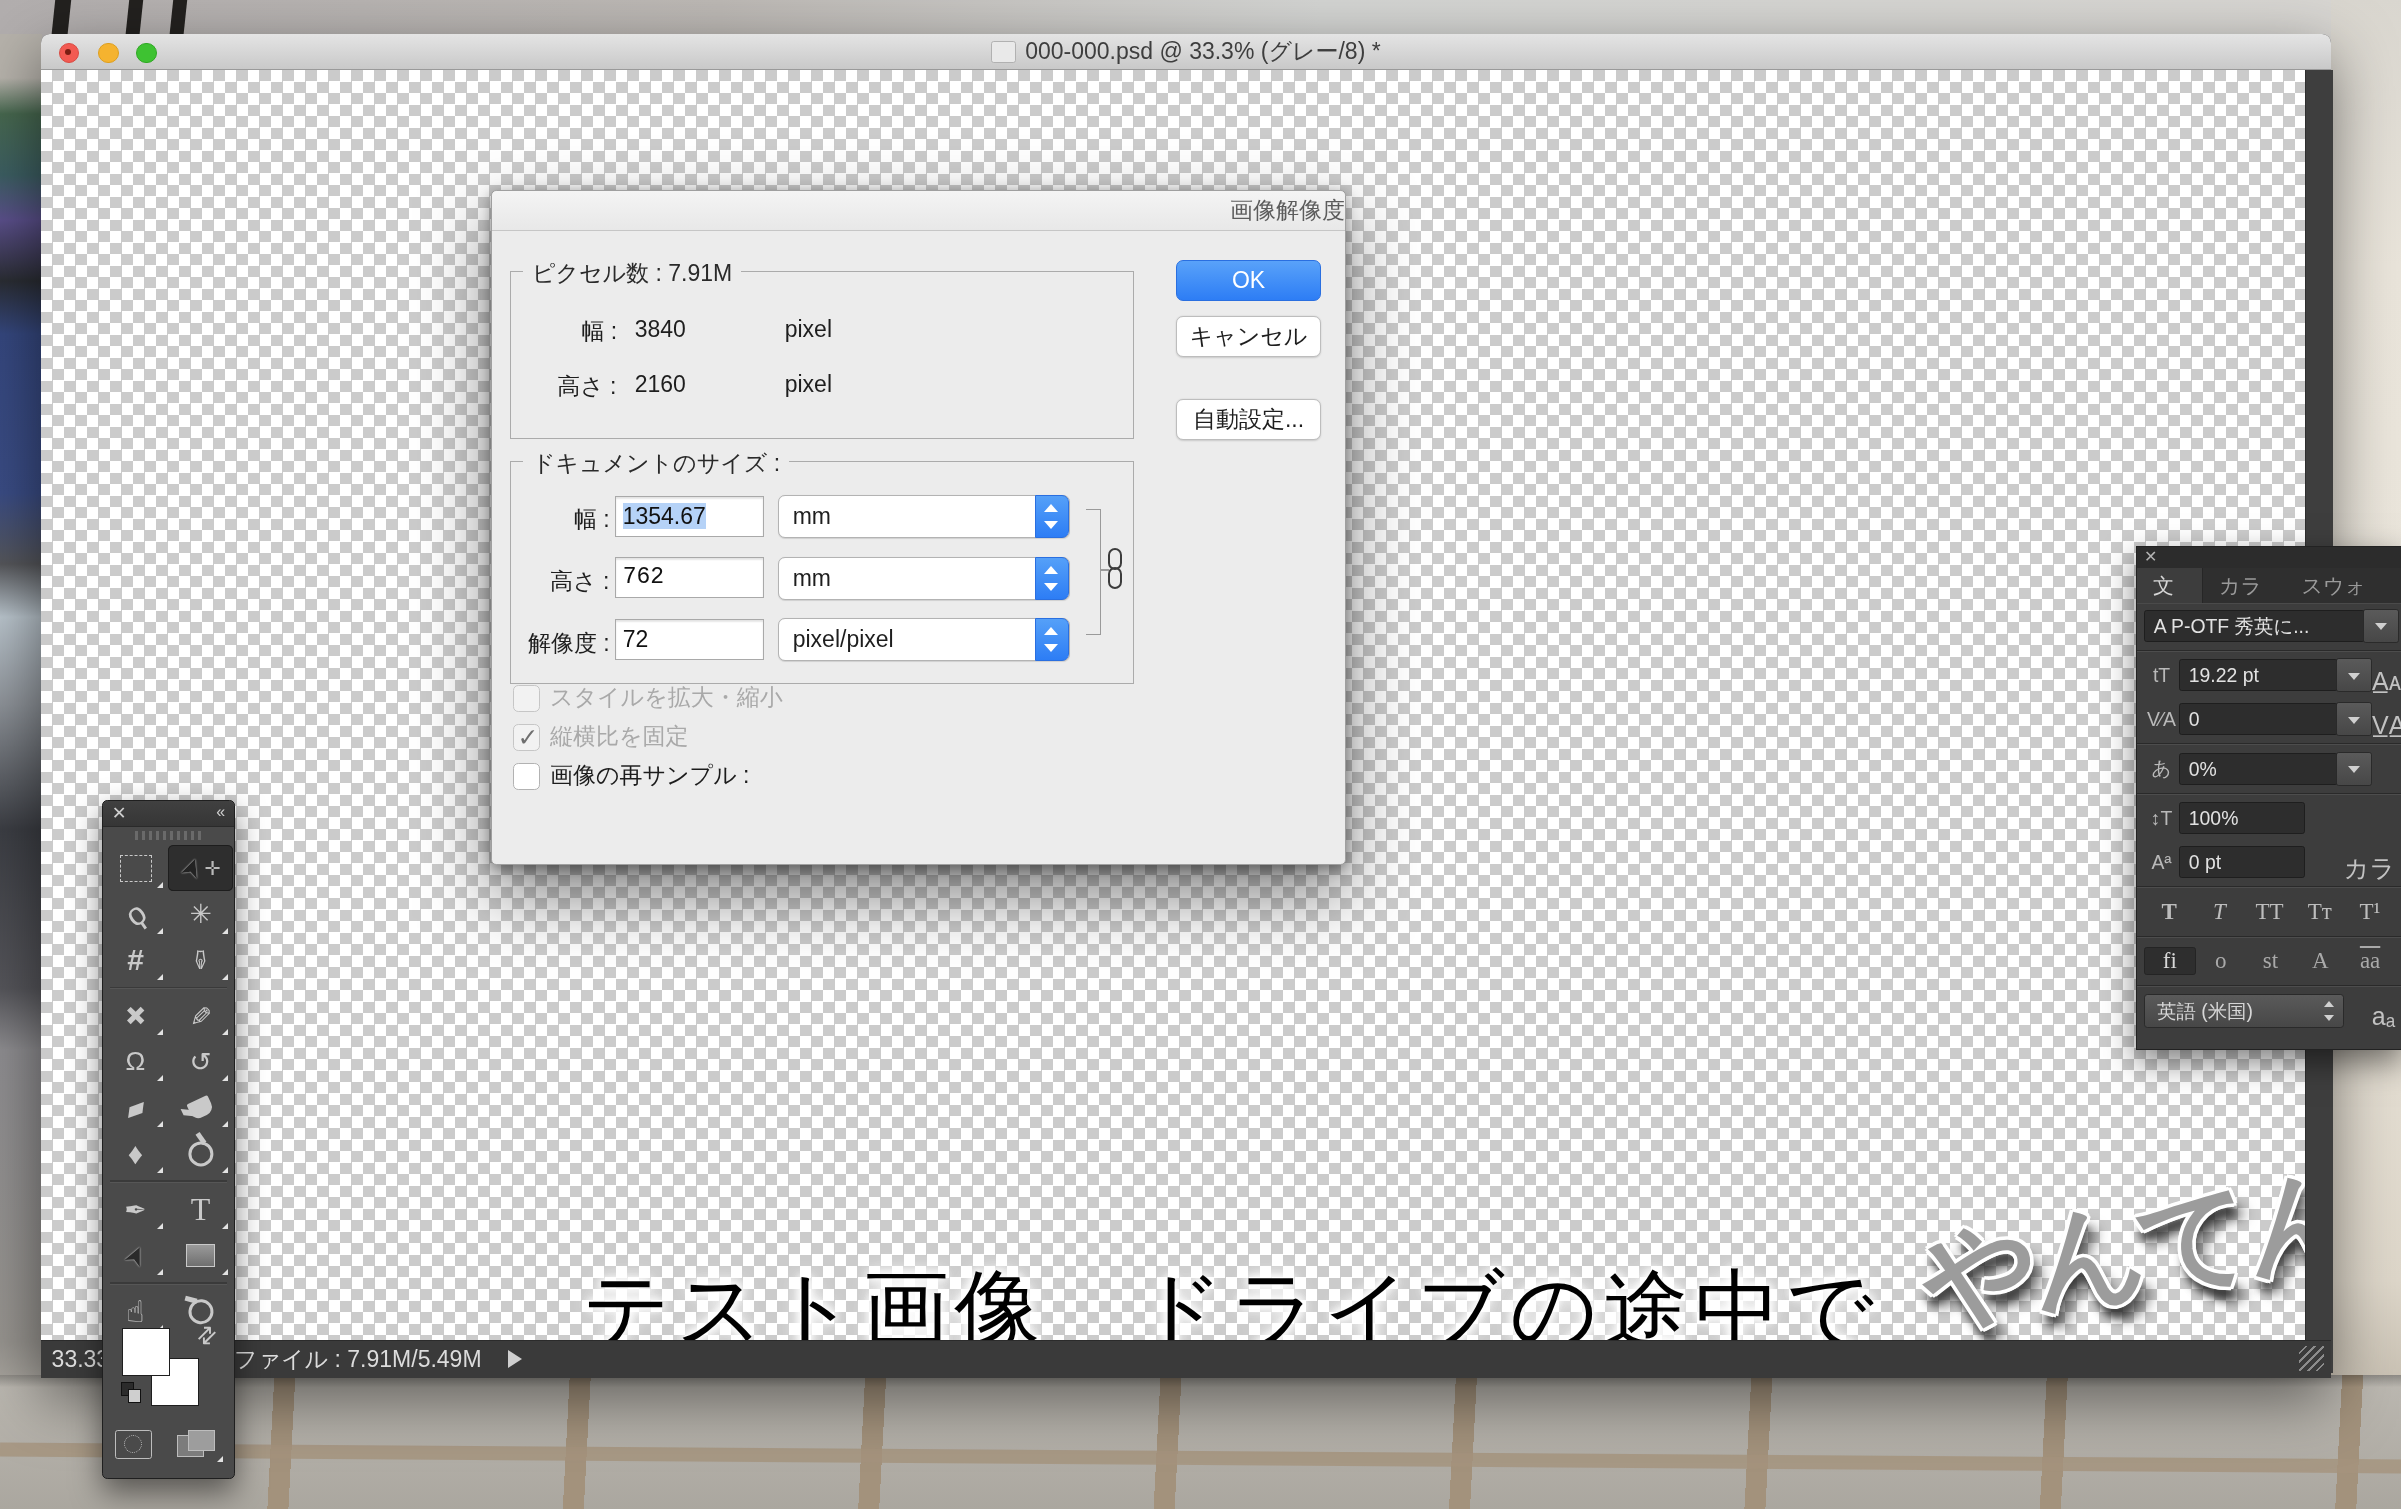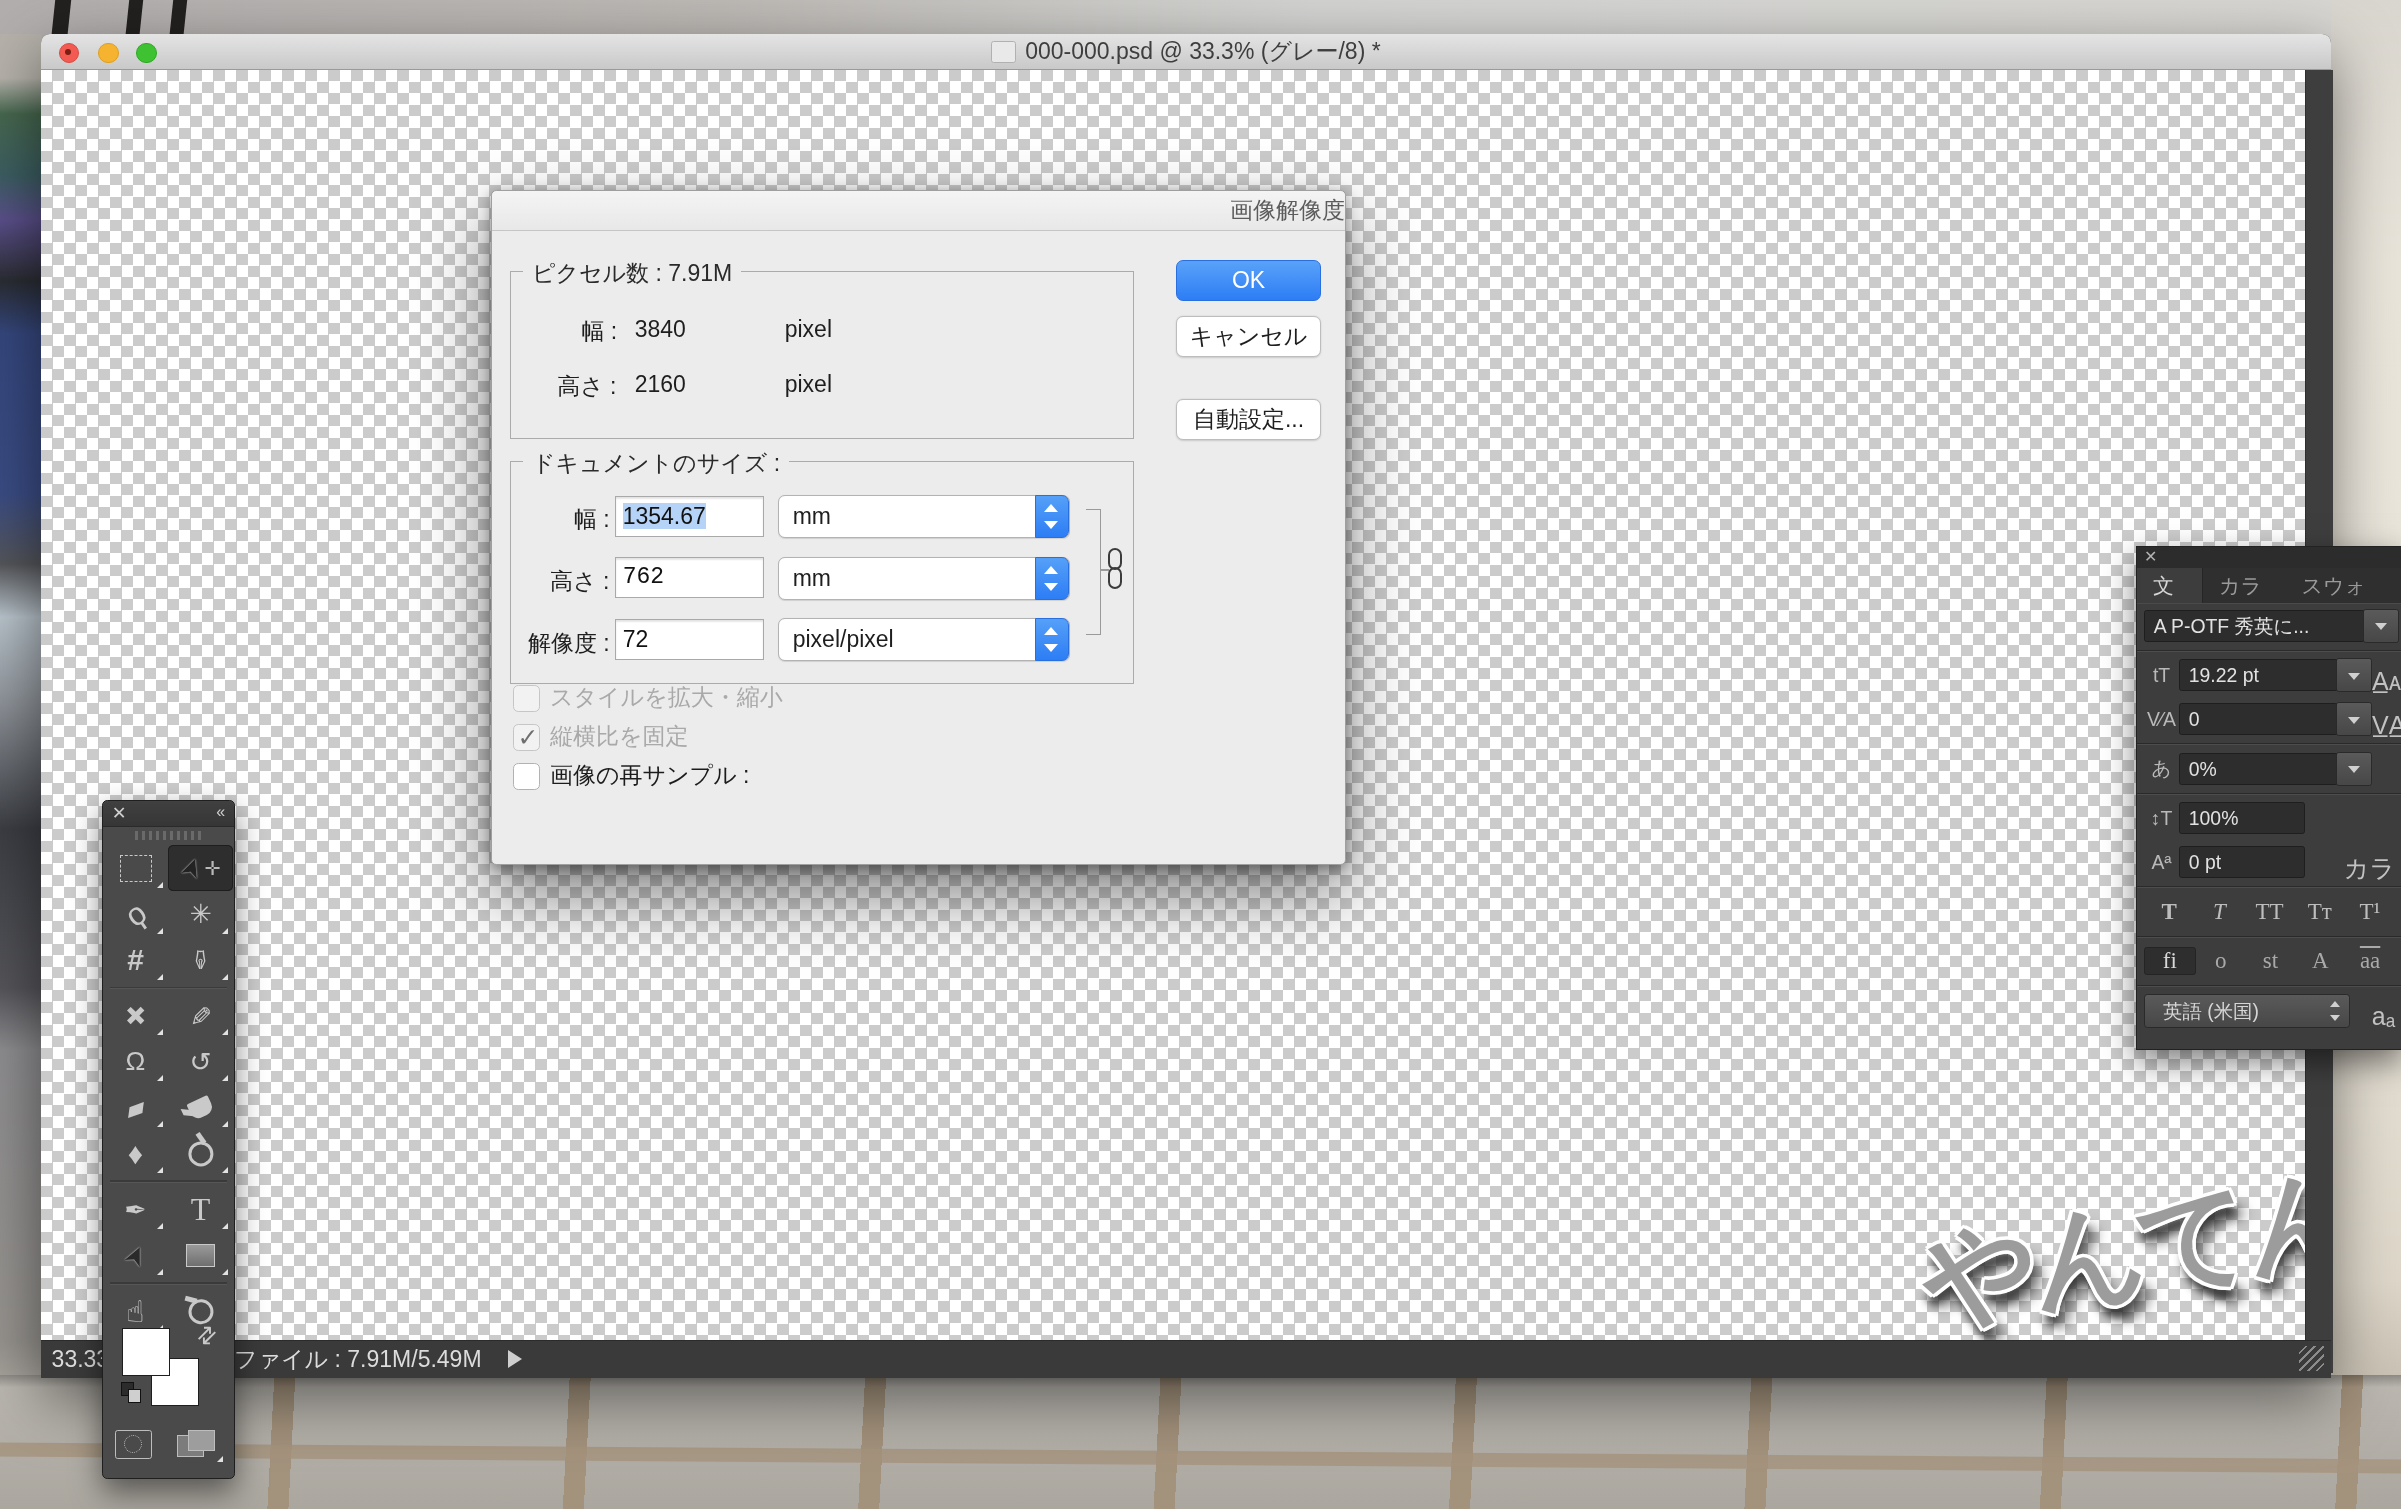--- a/index.html
+++ b/index.html
@@ -163,21 +163,21 @@
     border-radius:2.7px;margin-left:-1.8px;position:relative;}
   .cp-drop::after{content:"";position:absolute;left:10.6px;top:13.3px;width:0;height:0;
     border-left:6.2px solid transparent;border-right:6.2px solid transparent;border-top:7px solid #d0d0d0;}
   .cp-right{margin-left:auto;color:#c2c2c2;font-size:25px;margin-top:12px;}
   .cp-sep{height:0.9px;background:#2a2a2a;border-bottom:0.9px solid #4d4d4d;margin:1.8px 0;}
   .tbtn{flex:1;text-align:center;color:#bdbdbd;font-size:23px;font-family:"Liberation Serif","DejaVu Serif",serif;}
   .tbtn.it{font-style:italic;}
   .otbtn{flex:1;text-align:center;color:#a9a9a9;font-size:23px;font-family:"Liberation Serif","DejaVu Serif",serif;}
   .otbtn.pressed{background:#2e2e2e;border:0.9px solid #242424;border-radius:2.7px;color:#d8d8d8;}
   #cp-lang{position:relative;flex:0 0 186px;height:32px;background:linear-gradient(#5a5a5a,#474747);
-    border:0.9px solid #2a2a2a;border-radius:3.5px;line-height:32px;padding-left:18px;color:#d6d6d6;}
+    border:0.9px solid #2a2a2a;border-radius:3.5px;line-height:32px;padding-left:12px;color:#d6d6d6;}
   #cp-lang .u{position:absolute;right:8.8px;top:6.2px;width:0;height:0;border-left:5.3px solid transparent;border-right:5.3px solid transparent;border-bottom:6.2px solid #d0d0d0;}
   #cp-lang .d{position:absolute;right:8.8px;bottom:6.2px;width:0;height:0;border-left:5.3px solid transparent;border-right:5.3px solid transparent;border-top:6.2px solid #d0d0d0;}
   .ovl{text-decoration:overline;}
 </style>
 </head>
 <body>
 
 <div class="abs" id="desk">
   <div class="abs" id="desk-top">
     <div class="abs post" style="left:53px;width:16px;"></div>
@@ -193,20 +193,21 @@
 
 <div class="abs" id="win">
   <div class="abs" id="titlebar">
     <div class="abs light" id="light-close"></div>
     <div class="abs light" id="light-min"></div>
     <div class="abs light" id="light-zoom"></div>
     <div class="abs" id="title-text"><span id="proxy-icon"></span><span>000-000.psd @ 33.3% (グレー/8) *</span></div>
   </div>
 
   <div class="abs" id="canvas">
+    <div class="abs" id="caption">テスト画像　ドライブの途中で</div>
     <div class="abs" id="logo">やんてん!</div>
   </div>
   <div class="abs" id="right-strip"></div>
 
   <div class="abs" id="statusbar">
     <div class="abs" id="status-zoom">33.33</div>
     <div class="abs" id="status-file">ファイル : 7.91M/5.49M</div>
     <div class="abs" id="status-arrow"></div>
     <div class="abs" id="resize-grip"></div>
   </div>

